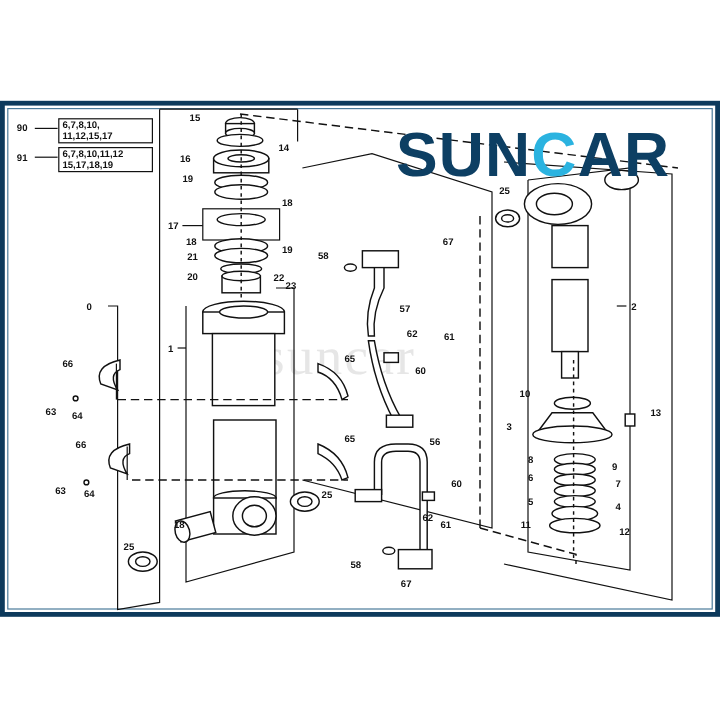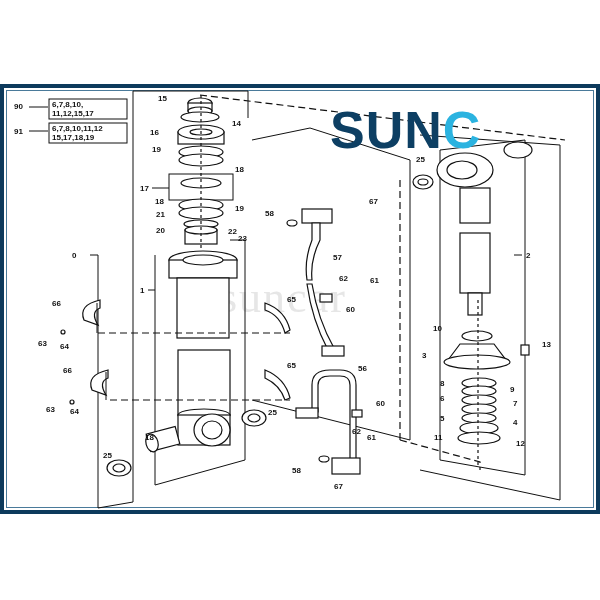--- a/index.html
+++ b/index.html
@@ -228,13 +228,14 @@
   <text class="lbl" x="513" y="406">7</text>
   <text class="lbl" x="440" y="421">5</text>
   <text class="lbl" x="513" y="425">4</text>
   <text class="lbl" x="434" y="440">11</text>
   <text class="lbl" x="516" y="446">12</text>
 </svg>
 
 <div class="brand">
   <span class="b1">SUN</span>
   <span class="b2">C</span>
+  <span class="b1">AR</span>
 </div>
 
 </body></html>

